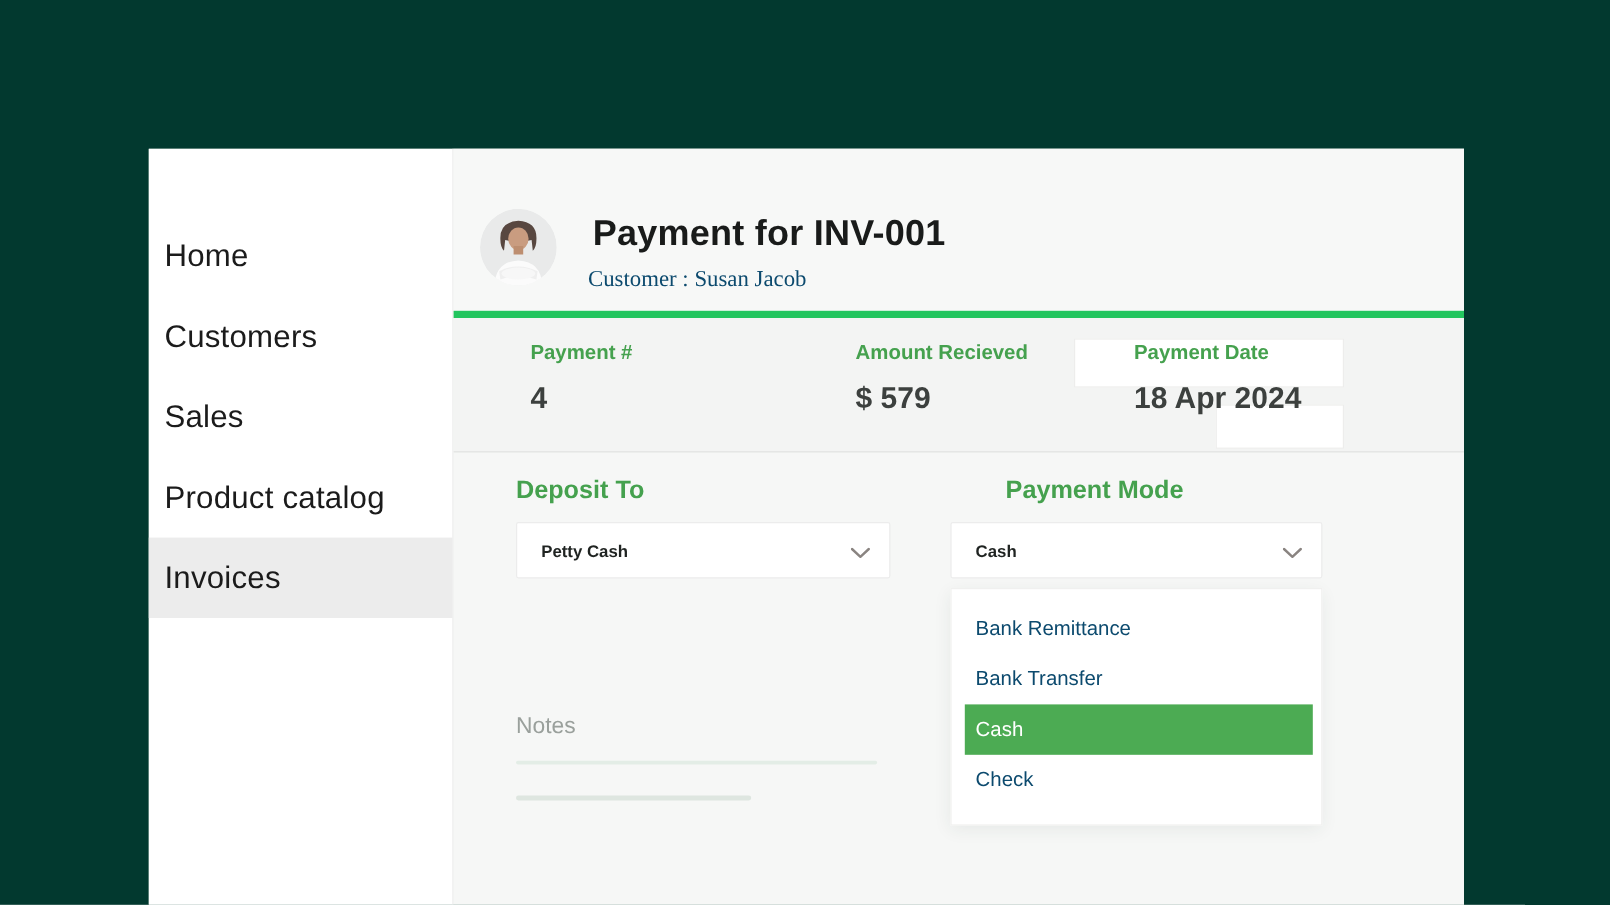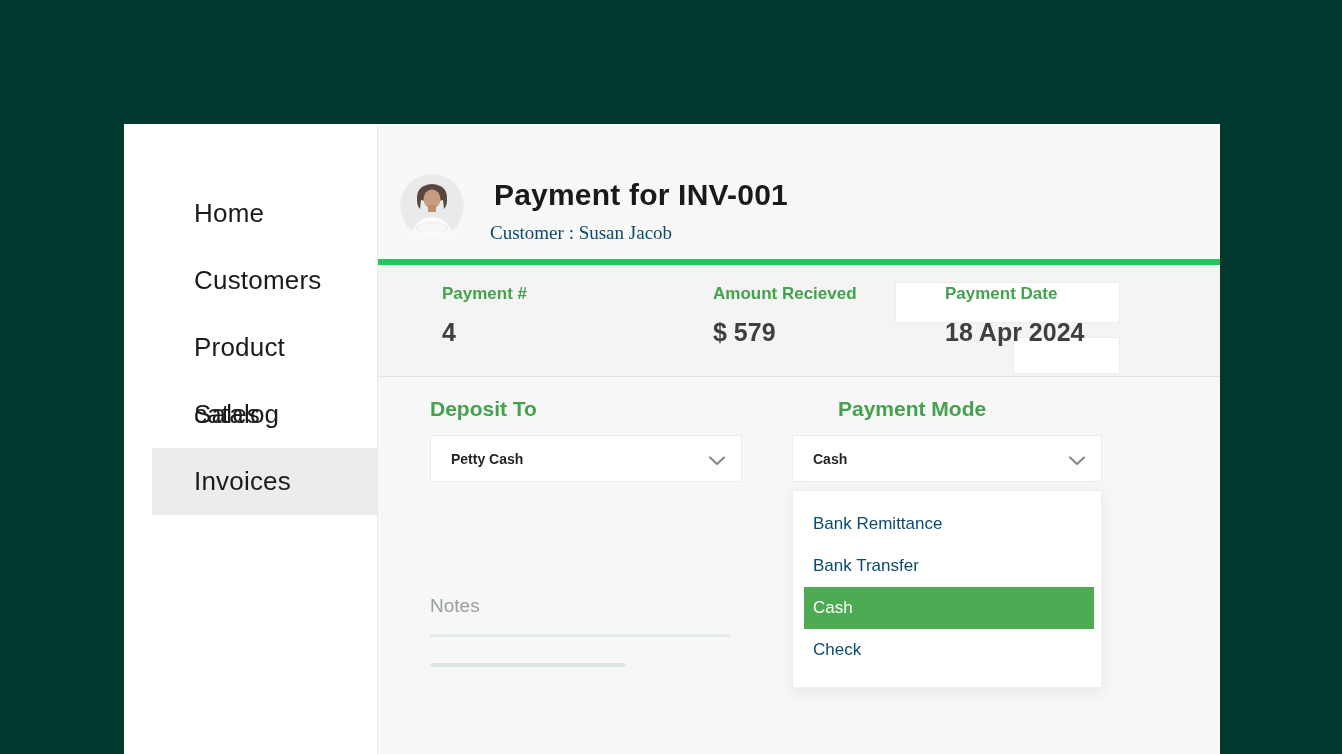--- a/index.html
+++ b/index.html
@@ -17,22 +17,22 @@
   }
   
   .sidebar {
     width:254px; background:#ffffff;
     border-right:1px solid #e9e9e9;
     flex:0 0 254px;
   }
   .nav { padding-top:56px; }
   .nav-item {
     display:block; height:67px; line-height:67px;
-    padding-left:42px; font-size:26px; color:#1b1b1b;
-    letter-spacing:.2px; cursor:pointer; text-decoration:none;margin-left:28px;
+    padding-left:13px; font-size:26px; color:#1b1b1b;
+    letter-spacing:.2px; cursor:pointer; text-decoration:none;
   }
   .nav-item.active { background:#ececec; }
   
   .content { position:relative; flex:1; background:#f6f7f6; }
   .header {
     position:relative; height:141px; background:#f7f8f7;
     border-bottom:6px solid #22c55e;
   }
   .avatar {
     position:absolute; left:22px; top:50px;
@@ -111,22 +111,22 @@
 </style>
 </head>
 <body>
 
 <div class="card">
 
   <div class="sidebar">
     <nav class="nav">
       <a class="nav-item">Home</a>
       <a class="nav-item">Customers</a>
+      <a class="nav-item">Sales</a>
       <a class="nav-item">Product catalog</a>
-      <a class="nav-item">Sales</a>
       <a class="nav-item active">Invoices</a>
     </nav>
   </div>
 
   <div class="content">
 
     <div class="header">
       <div class="avatar">
         <svg width="64" height="64" viewBox="0 0 64 64">
           <circle cx="32" cy="32" r="32" fill="#e9eaea"></circle>

